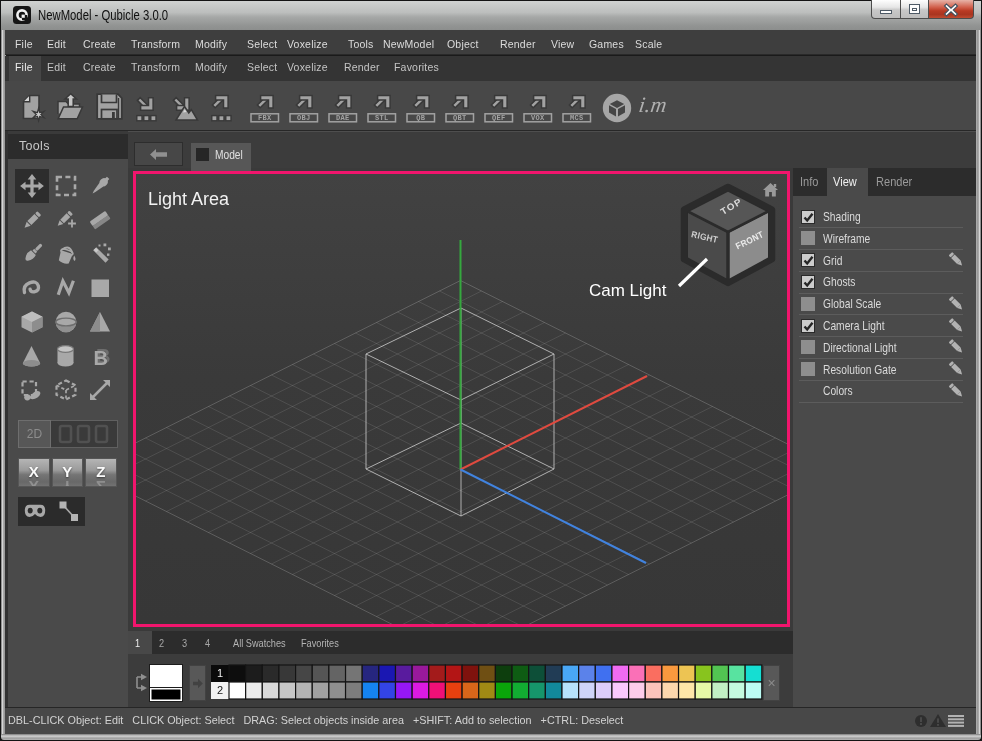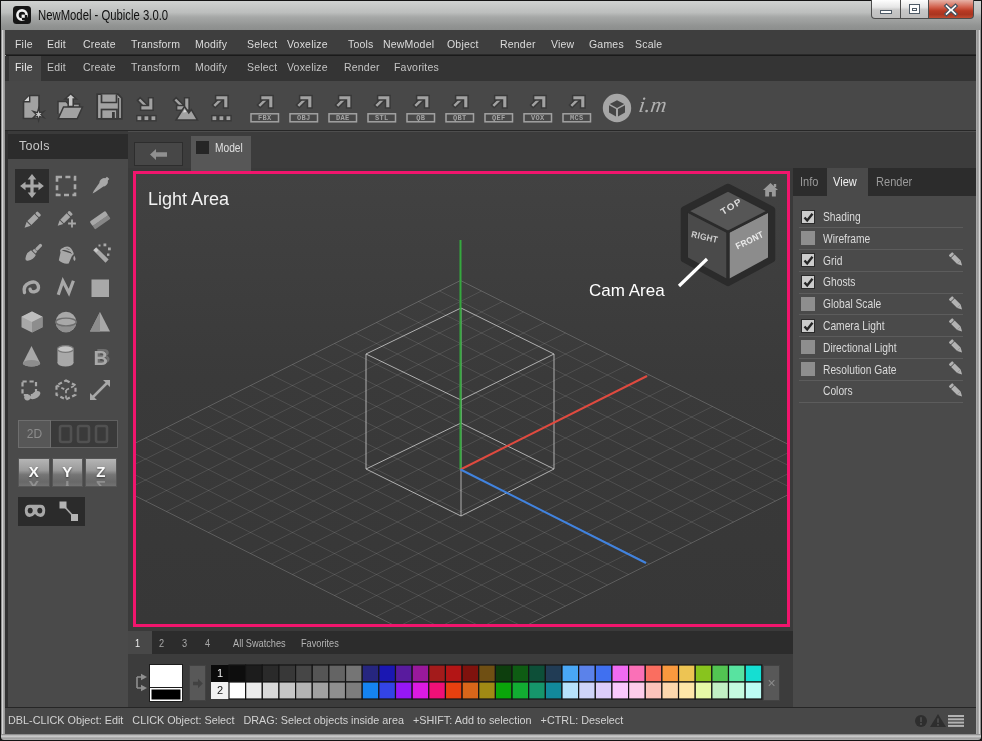--- a/index.html
+++ b/index.html
@@ -13,21 +13,21 @@
 .m1{position:absolute;top:38px;font-size:10.5px;color:#dcdcdc;letter-spacing:0.2px}
 .m2{position:absolute;top:61px;font-size:10.5px;color:#c4c4c4;letter-spacing:0.2px}
 #toolbar{left:5px;top:81px;width:971px;height:50px;background:#484848;border-bottom:1px solid #272727}
 #mainbg{left:5px;top:131px;width:971px;height:576px;background:#3a3a3a}
 #toolshead{left:8px;top:134px;width:120px;height:25px;background:#2c2c2c;color:#c8c8c8;font-size:12.5px;line-height:25px;padding-left:11px;letter-spacing:0.3px}
 #toolsbody{left:8px;top:159px;width:120px;height:548px;background:#4a4a4a}
 .toolcell{position:absolute;width:34px;height:34px}
 .sel{background:#2d2d2d}
 #tabbar{left:128px;top:131px;width:848px;height:37px;background:#3c3c3c;border-top:1px solid #4e4e4e}
 #backbtn{left:134px;top:142px;width:49px;height:24px;background:#474747;border:1px solid #2d2d2d}
-#modeltab{left:191px;top:136px;width:60px;height:41px;background:#575757}
+#modeltab{left:191px;top:143px;width:60px;height:41px;background:#575757}
 #work{left:133px;top:171px;width:657px;height:456px;border:3px solid #f1156d;background:linear-gradient(180deg,#424242,#3a3a3a 45%,#373737)}
 #workarea-label{left:148px;top:189px;font-size:18px;color:#f2f2f2;white-space:nowrap}
 #camcube-label{left:589px;top:281px;font-size:17px;color:#ffffff;white-space:nowrap}
 #swtabs{left:128px;top:631px;width:665px;height:23px;background:#2c2c2c}
 .swtab{position:absolute;top:3px;font-size:11.5px;color:#a8a8a8;transform:scaleX(0.8);transform-origin:0 0;white-space:nowrap}
 #palette{left:128px;top:654px;width:665px;height:53px;background:#3c3c3c}
 #rptabs{left:793px;top:168px;width:183px;height:28px;background:#2c2c2c}
 #rpbody{left:793px;top:196px;width:183px;height:511px;background:#4a4a4a}
 .rplabel{position:absolute;left:823px;font-size:13.5px;color:#dadada;transform:scaleX(0.76);transform-origin:0 0;white-space:nowrap}
 .rpsep{position:absolute;left:799px;width:164px;height:1px;background:#5c5c5c}
@@ -476,21 +476,21 @@
 <polygon points="729.5,232.3 768,212.6 768,257.6 729.5,278.6" fill="#8c8c8c"></polygon>
 <line x1="688" y1="211.5" x2="728" y2="232" stroke="#2b2b2b" stroke-width="2.6"></line>
 <line x1="768" y1="211.5" x2="728" y2="232" stroke="#2b2b2b" stroke-width="2.6"></line>
 <line x1="728" y1="232" x2="728" y2="280" stroke="#2b2b2b" stroke-width="3"></line>
 <text transform="translate(733,209) rotate(-32) scale(1,0.92)" font-size="10" font-weight="bold" fill="#dadada" text-anchor="middle" letter-spacing="1" font-family="Liberation Sans">TOP</text>
 <text transform="translate(704,240) rotate(13) scale(0.92,1)" font-size="9" font-weight="bold" fill="#cfcfcf" text-anchor="middle" letter-spacing="0.3" font-family="Liberation Sans">RIGHT</text>
 <text transform="translate(751,243) rotate(-26) scale(0.92,1)" font-size="9" font-weight="bold" fill="#ebebeb" text-anchor="middle" letter-spacing="0.3" font-family="Liberation Sans">FRONT</text>
 <line x1="679" y1="286" x2="707" y2="259" stroke="#ffffff" stroke-width="3.2"></line>
 </g>
   </svg>
-<div class="abs" id="camcube-label">Cam Area</div>
+<div class="abs" id="camcube-label">Cam Light</div>
 <div class="abs" id="swtabs"></div>
 <div class="abs" style="left:128px;top:631px;width:24px;height:23px;background:#484848"></div>
 <span class="abs swtab" style="left:135px;top:637px;color:#f0f0f0">1</span>
 <span class="abs swtab" style="left:159px;top:637px;color:#a8a8a8">2</span>
 <span class="abs swtab" style="left:182px;top:637px;color:#a8a8a8">3</span>
 <span class="abs swtab" style="left:205px;top:637px;color:#a8a8a8">4</span>
 <span class="abs swtab" style="left:233px;top:637px;color:#b4b4b4">All Swatches</span>
 <span class="abs swtab" style="left:301px;top:637px;color:#b4b4b4">Favorites</span>
 <div class="abs" id="palette"></div>
 <svg class="abs" style="left:136px;top:673px" width="12" height="19" viewBox="0 0 12 19">

